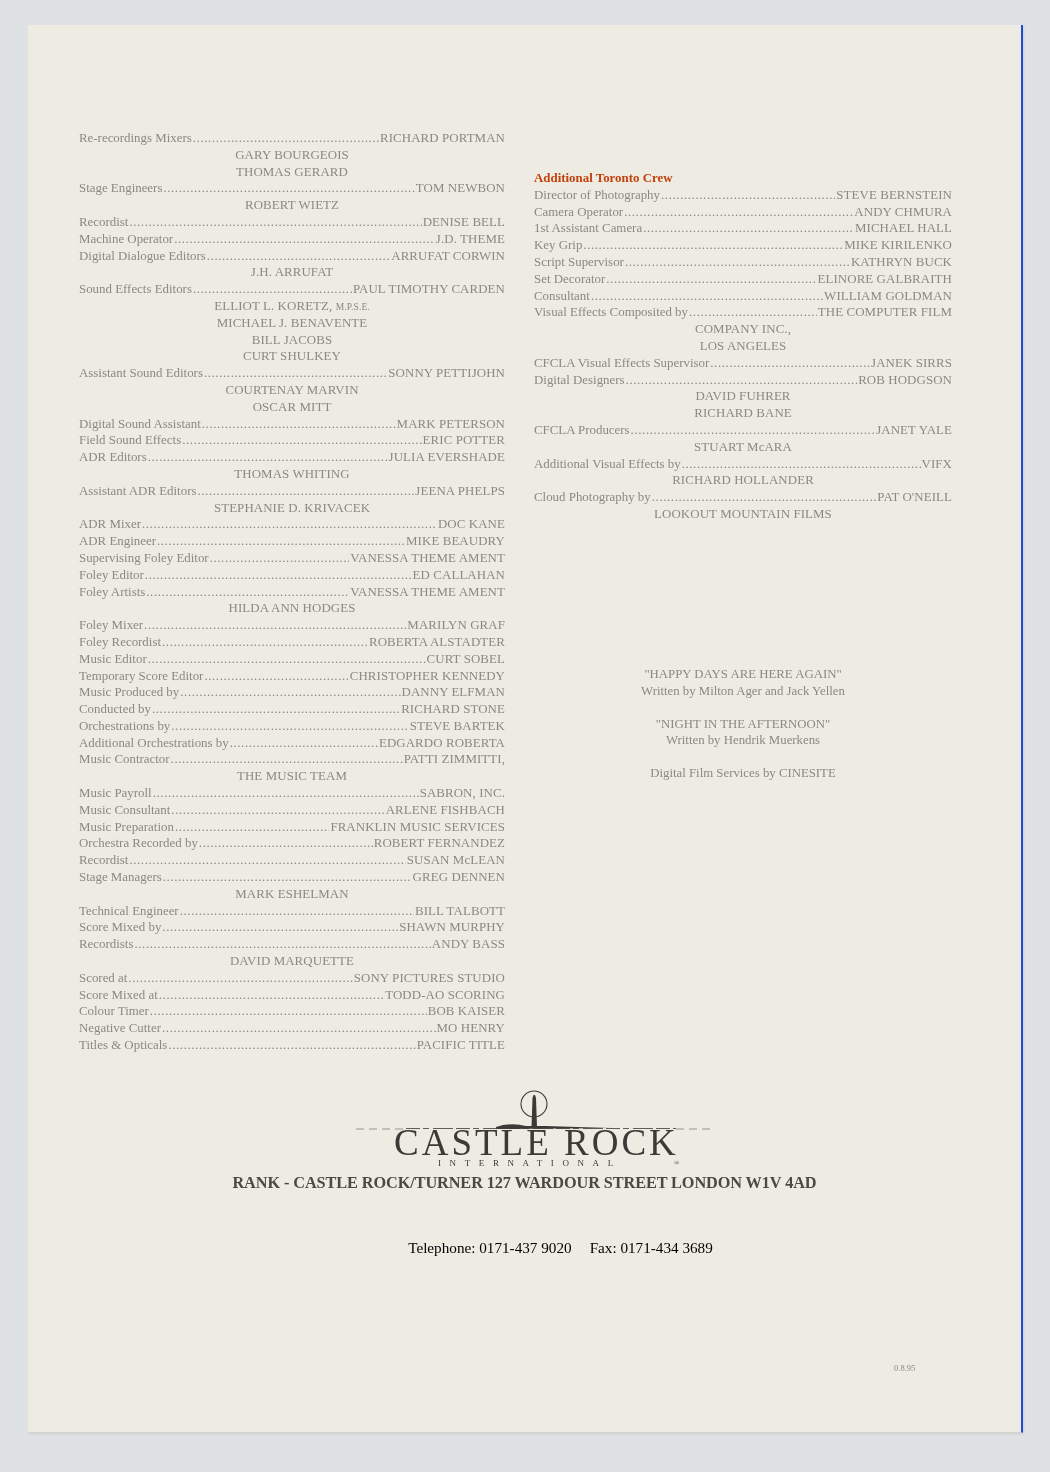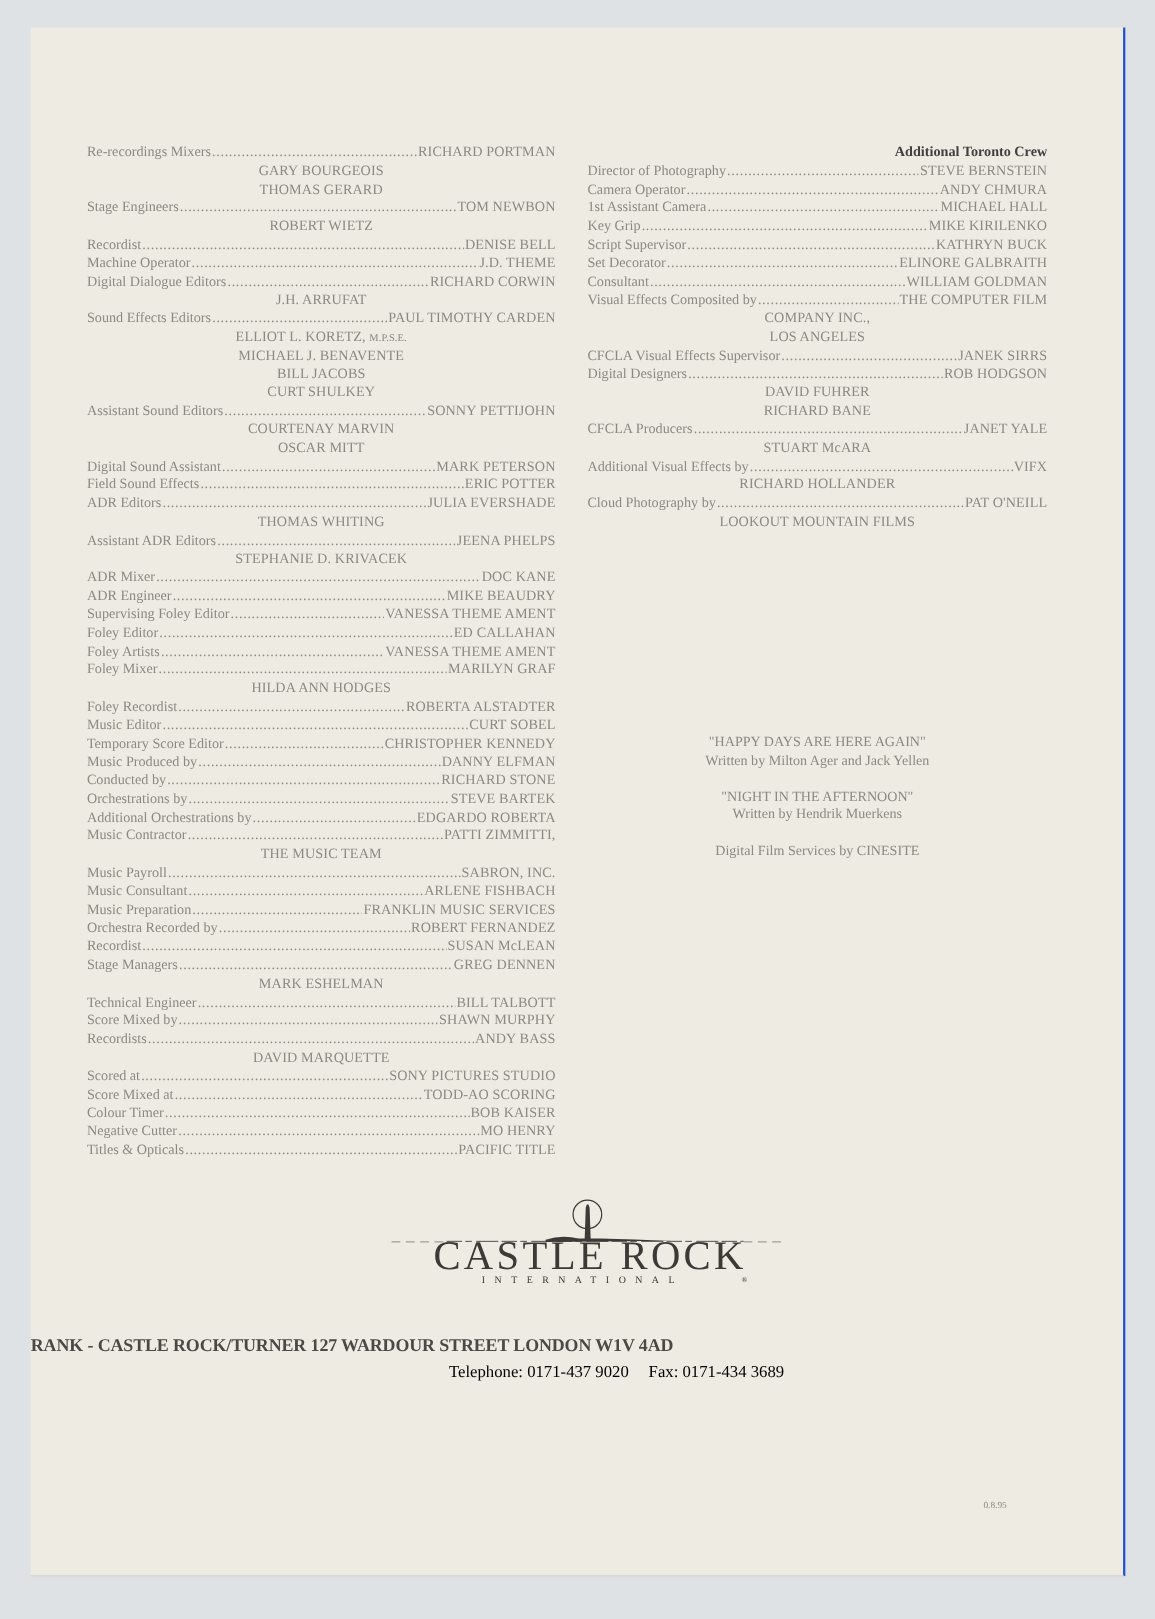--- a/index.html
+++ b/index.html
@@ -35,24 +35,25 @@
       left: 51px;
       top: 105px;
       width: 426px;
     }
     .col-right {
       left: 506px;
       top: 105px;
       width: 418px;
     }
     .col-heading {
-      text-align: right;
+      text-align: left;
       font-weight: bold;
-      color: #404040;
+      color: #c2410c;
       height: 16.8px;
+      margin-top: 40px;
     }
     .credit {
       display: flex;
       align-items: baseline;
       white-space: nowrap;
       height: 16.8px;
     }
     .credit .role {
       flex: 0 0 auto;
     }
@@ -134,22 +135,23 @@
     .logo-reg {
       position: absolute;
       left: 328px;
       top: 82px;
       font-size: 7px;
       color: #3c3a36;
     }
     .address {
       position: absolute;
       left: 0;
-      top: 1188px;
+      top: 1148px;
       width: 993px;
+      text-align: center;
       font-family: "Liberation Serif", "DejaVu Serif", serif;
       font-size: 16.3px;
       font-weight: bold;
       color: #4b4944;
       letter-spacing: -0.1px;
     }
     .phone {
       position: absolute;
       left: 0;
       top: 1214px;
@@ -202,21 +204,21 @@
         <span class="name">DENISE BELL</span>
       </div>
       <div class="credit">
         <span class="role">Machine Operator</span>
         <span class="leader"></span>
         <span class="name">J.D. THEME</span>
       </div>
       <div class="credit">
         <span class="role">Digital Dialogue Editors</span>
         <span class="leader"></span>
-        <span class="name">RICHARD CORWIN</span>
+        <span class="name">ARRUFAT CORWIN</span>
       </div>
       <div class="credit cont">
         <span class="name">J.H. ARRUFAT</span>
       </div>
       <div class="credit">
         <span class="role">Sound Effects Editors</span>
         <span class="leader"></span>
         <span class="name">PAUL TIMOTHY CARDEN</span>
       </div>
       <div class="credit cont">
@@ -286,27 +288,27 @@
       <div class="credit">
         <span class="role">Foley Editor</span>
         <span class="leader"></span>
         <span class="name">ED CALLAHAN</span>
       </div>
       <div class="credit">
         <span class="role">Foley Artists</span>
         <span class="leader"></span>
         <span class="name">VANESSA THEME AMENT</span>
       </div>
+      <div class="credit cont">
+        <span class="name">HILDA ANN HODGES</span>
+      </div>
       <div class="credit">
         <span class="role">Foley Mixer</span>
         <span class="leader"></span>
         <span class="name">MARILYN GRAF</span>
-      </div>
-      <div class="credit cont">
-        <span class="name">HILDA ANN HODGES</span>
       </div>
       <div class="credit">
         <span class="role">Foley Recordist</span>
         <span class="leader"></span>
         <span class="name">ROBERTA ALSTADTER</span>
       </div>
       <div class="credit">
         <span class="role">Music Editor</span>
         <span class="leader"></span>
         <span class="name">CURT SOBEL</span>

